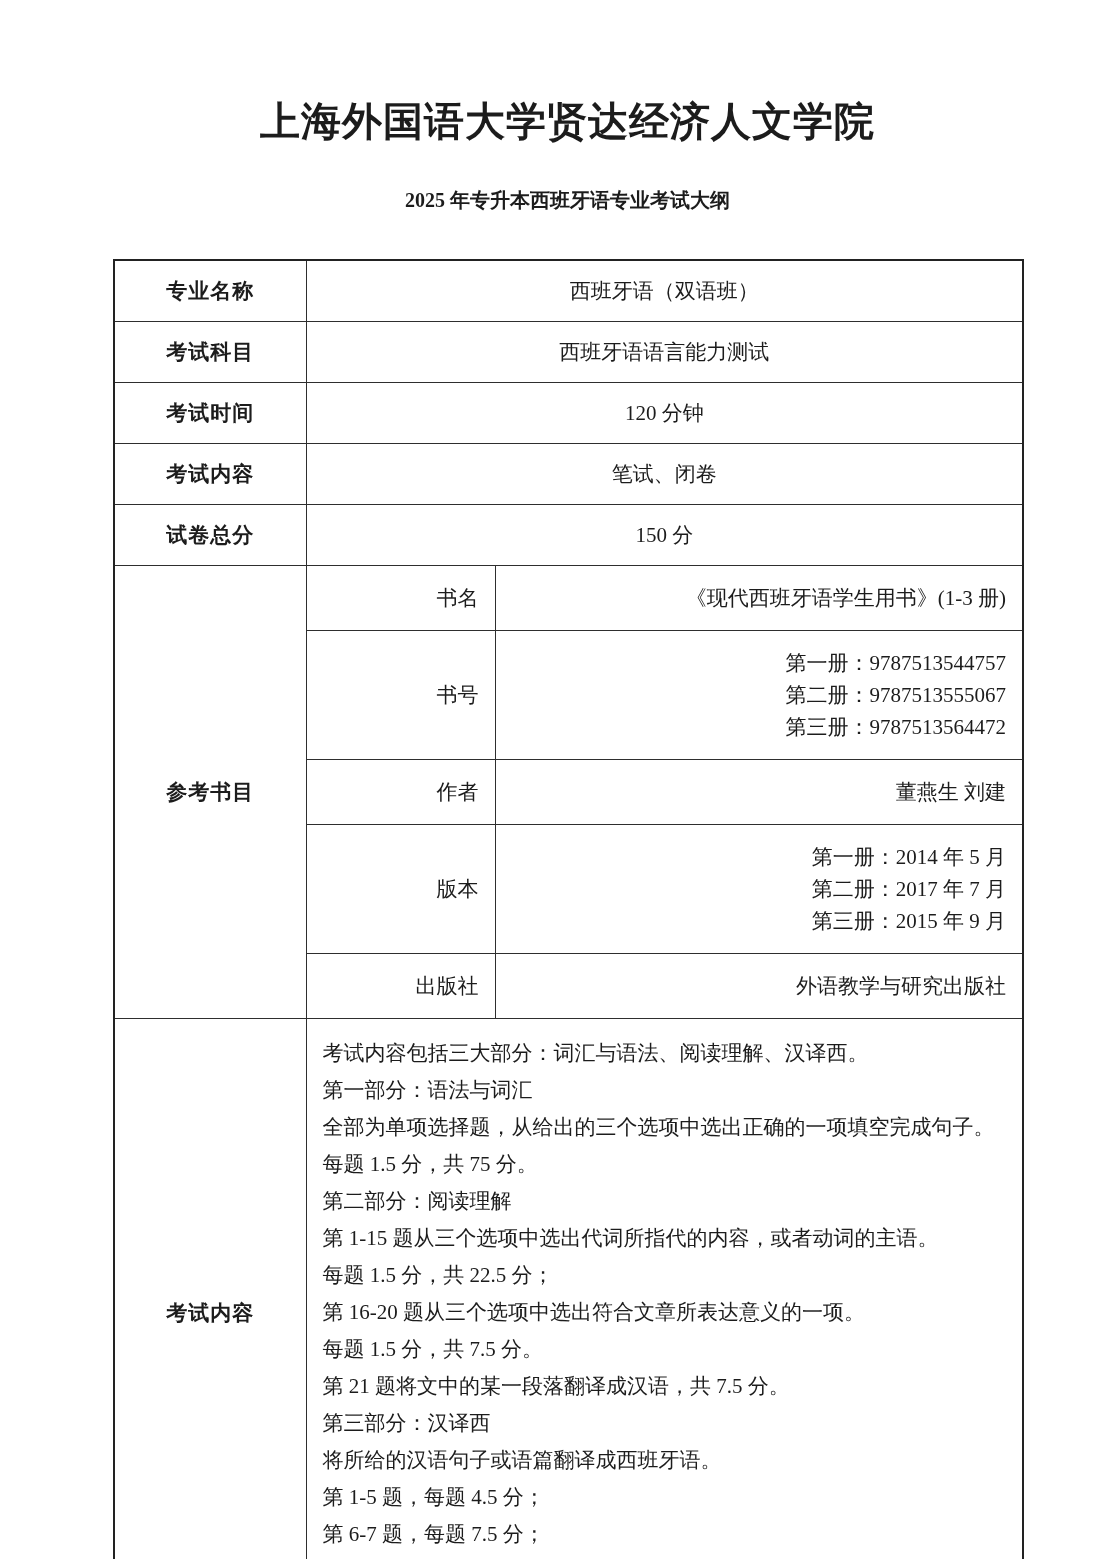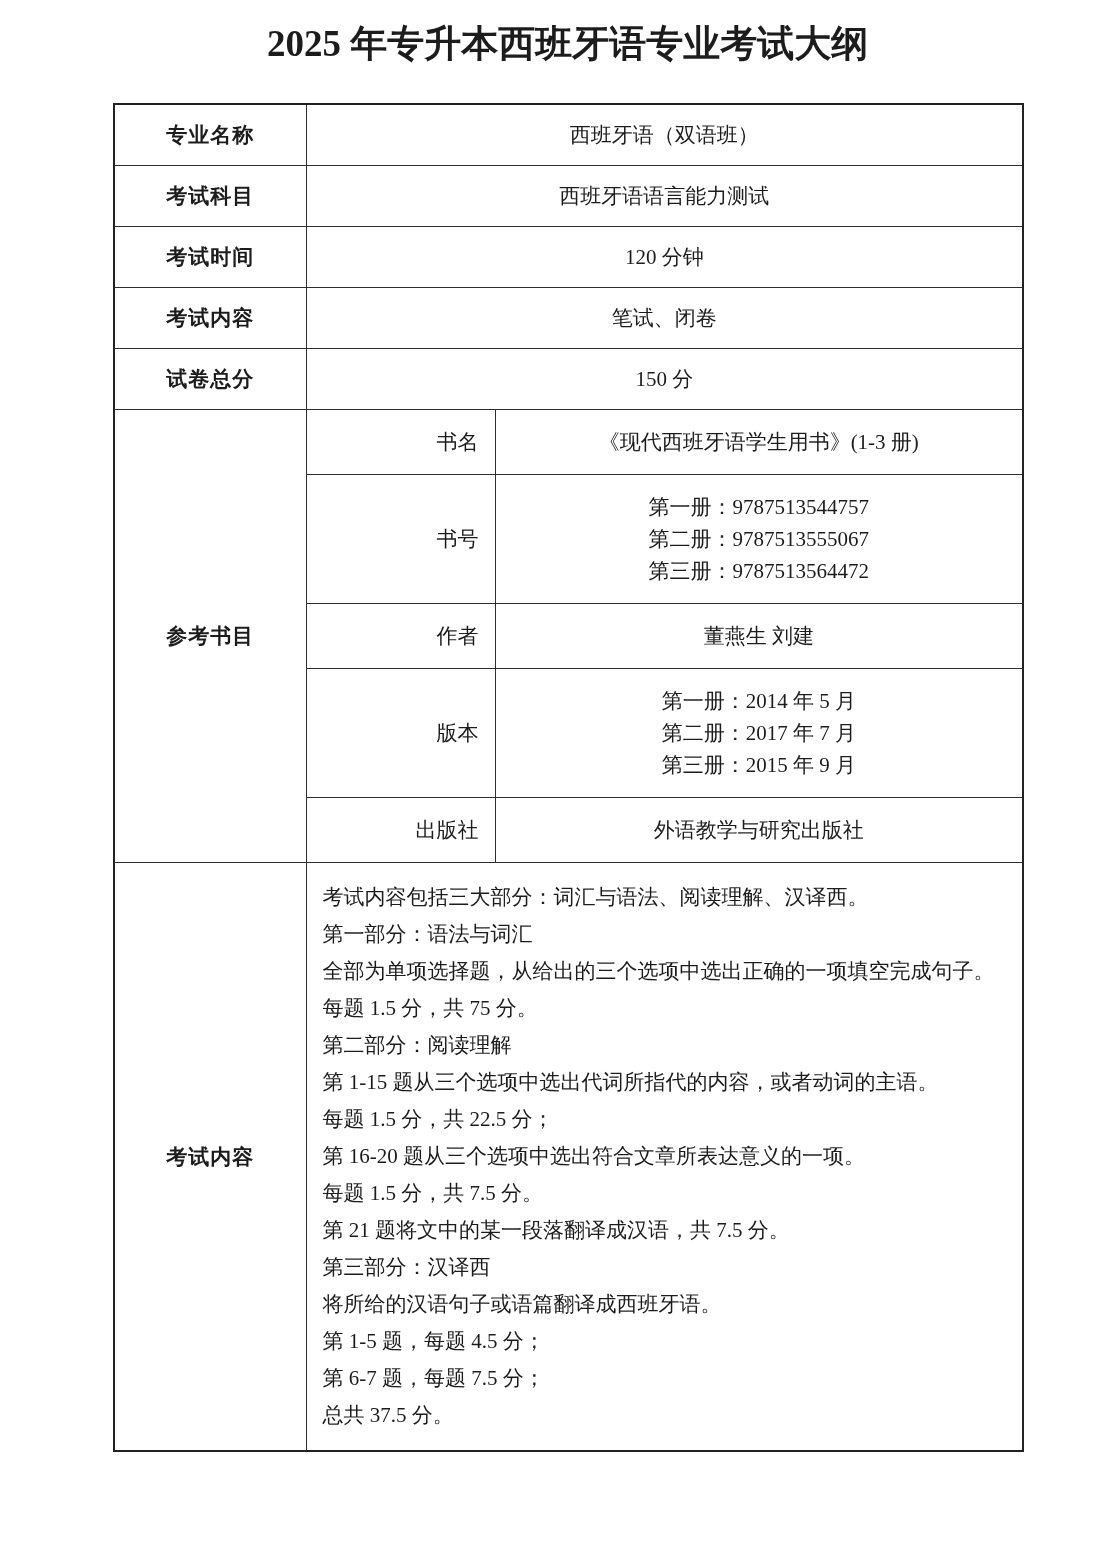--- a/index.html
+++ b/index.html
@@ -23,23 +23,23 @@
   .doc-title {
     margin: 0;
     padding-top: 100px;
     font-size: 40px;
     line-height: 44px;
     font-weight: 700;
     text-align: center;
     letter-spacing: 1px;
   }
   .doc-subtitle {
-    margin: 0;
+    margin: 12px;
     padding-top: 28px;
-    font-size: 37px;
+    font-size: 20px;
     line-height: 32px;
     font-weight: 700;
     text-align: center;
   }
   table.exam-table {
     margin-top: 43px;
     border-collapse: collapse;
     table-layout: fixed;
     width: 909px;
     border: 2px solid #222222;
@@ -57,21 +57,21 @@
   }
   td.sub {
     text-align: right;
   }
   td.val {
     text-align: center;
     padding-left: 12px;
     padding-right: 6px;
   }
   td.book-val {
-    text-align: center;
+    text-align: right;
     padding-left: 10px;
     padding-right: 6px;
     margin-top: 35px;
   }
   .book-line {
     line-height: 32px;
     font-size: 21px;
   }
   td.exam-cell {
     vertical-align: middle;
@@ -89,20 +89,21 @@
   tr.r-ver    { height: 95px; }
   tr.r-pub    { height: 48px; }
   tr.r-exam   { height: 559px; }
 </style>
 </head>
 <body>
 
 <div class="page">
   <div class="content">
 
+    <h1 class="doc-title">上海外国语大学贤达经济人文学院</h1>
     <h2 class="doc-subtitle">2025 年专升本西班牙语专业考试大纲</h2>
 
     <table class="exam-table">
       <colgroup>
         <col style="width:192px">
         <col style="width:189px">
         <col style="width:528px">
       </colgroup>
       <tbody>
         <tr class="r-info">

